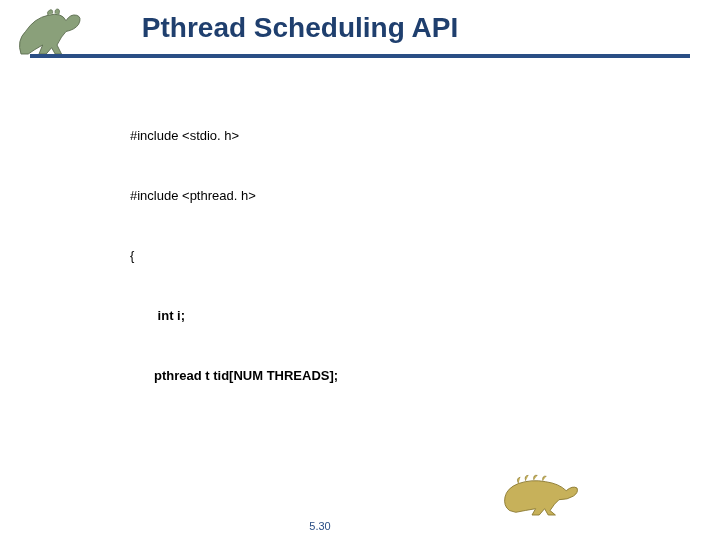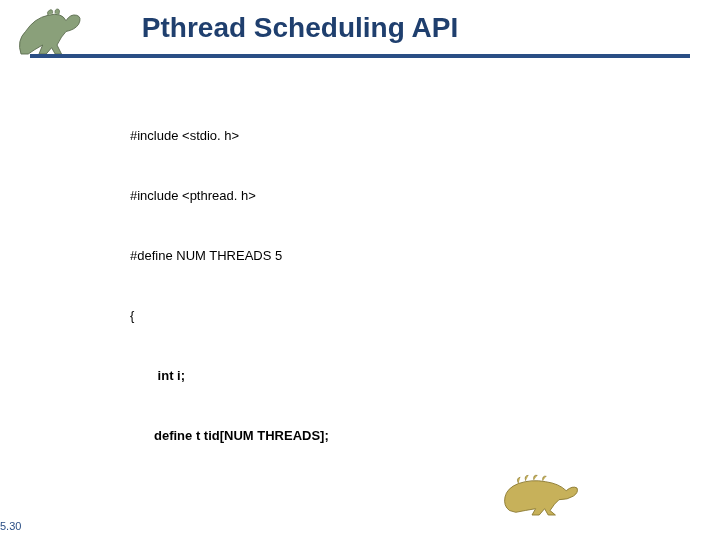--- a/index.html
+++ b/index.html
@@ -61,44 +61,45 @@
     white-space: pre;
     font-family: Arial, Helvetica, sans-serif;
   }
   .code-line { display: block; }
   .indent1 { padding-left: 24px; font-weight: bold; }
   .page-num {
     position: absolute;
     bottom: 8px;
     left: 0;
     width: 100%;
+    text-align: center;
     font-size: 11px;
     color: #2a4e85;
+    padding-left: 20px;
   }
 </style>
 </head>
 <body>
 
 <div class="slide">
 
   <svg class="dino-left" viewBox="0 0 100 60">
     <path d="M10 55 Q5 40 15 30 Q25 15 40 12 Q55 8 60 18 Q65 10 72 12 Q78 14 74 22 Q70 28 60 30 Q55 35 50 45 L55 55 L48 55 L44 48 L38 55 L30 55 L34 45 Q25 50 18 55 Z" fill="#8aa07a" stroke="#5a6b4e" stroke-width="1"></path>
     <path d="M40 12 Q38 8 42 6 Q46 5 45 10 M48 10 Q47 5 51 5 Q54 6 52 11" fill="#8aa07a" stroke="#5a6b4e" stroke-width="0.8"></path>
   </svg>
 
   <div class="title">Pthread Scheduling API</div>
   <div class="title-underline"></div>
 
   <div class="code-block">
     <span class="code-line">#include &lt;stdio. h&gt;</span>
     <span class="code-line">#include &lt;pthread. h&gt;</span>
-    <span class="code-line">#define NUM THREADS 5</span>
     <span class="code-line">{</span>
     <span class="code-line indent1"> int i;</span>
-    <span class="code-line indent1">define t tid[NUM THREADS];</span>
+    <span class="code-line indent1">pthread t tid[NUM THREADS];</span>
     
     
     
     
     
     
     
     
     
     

